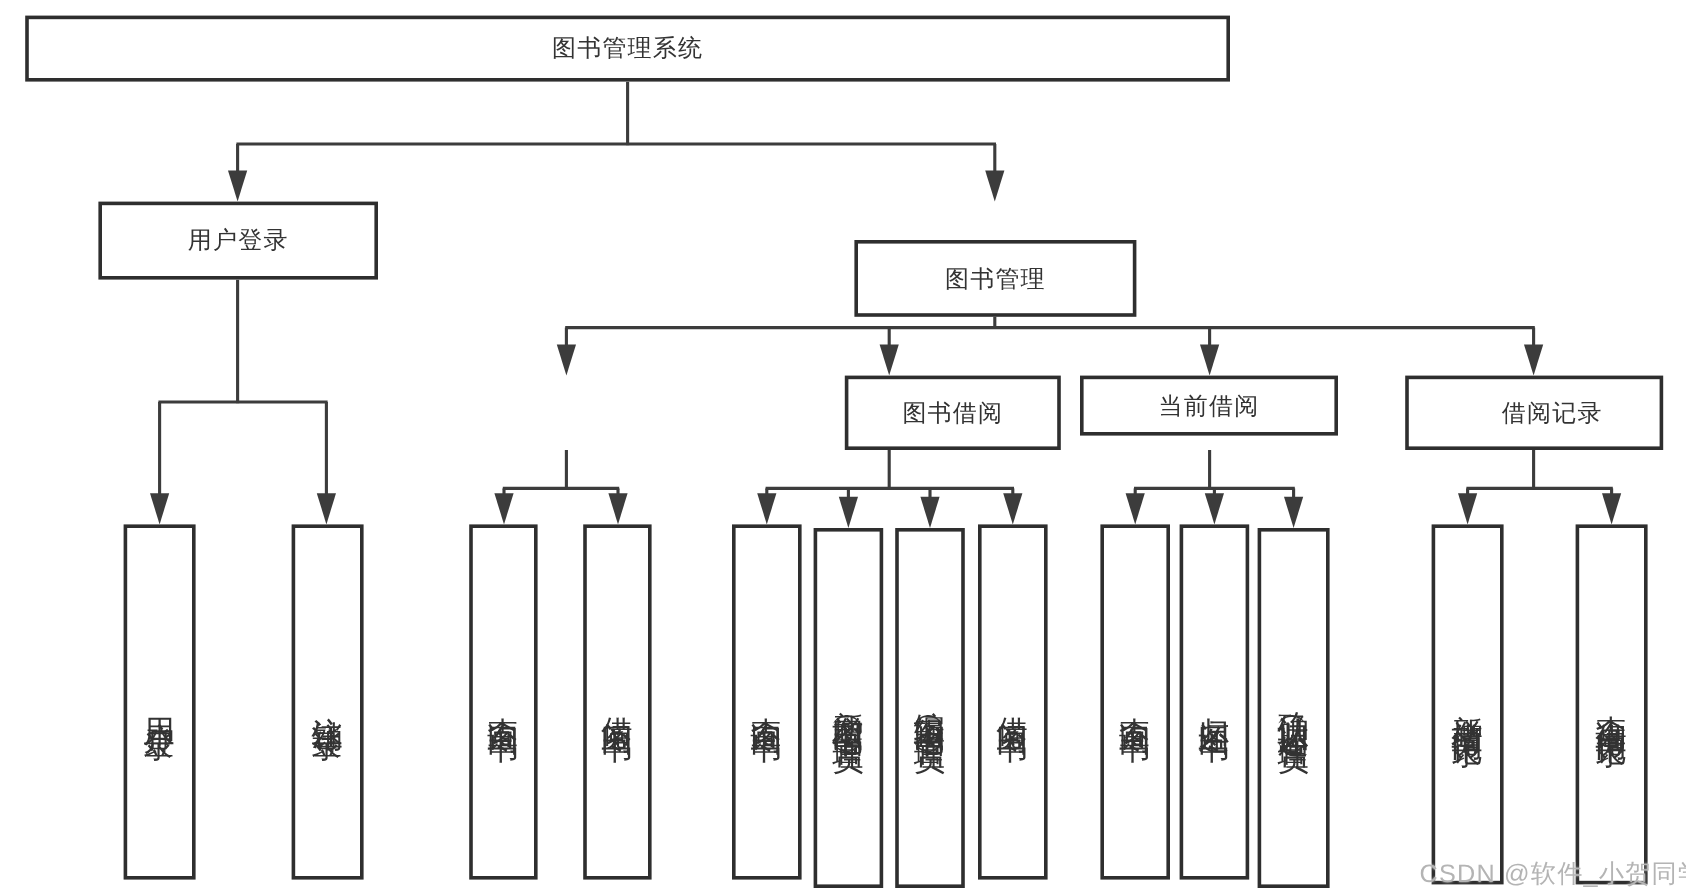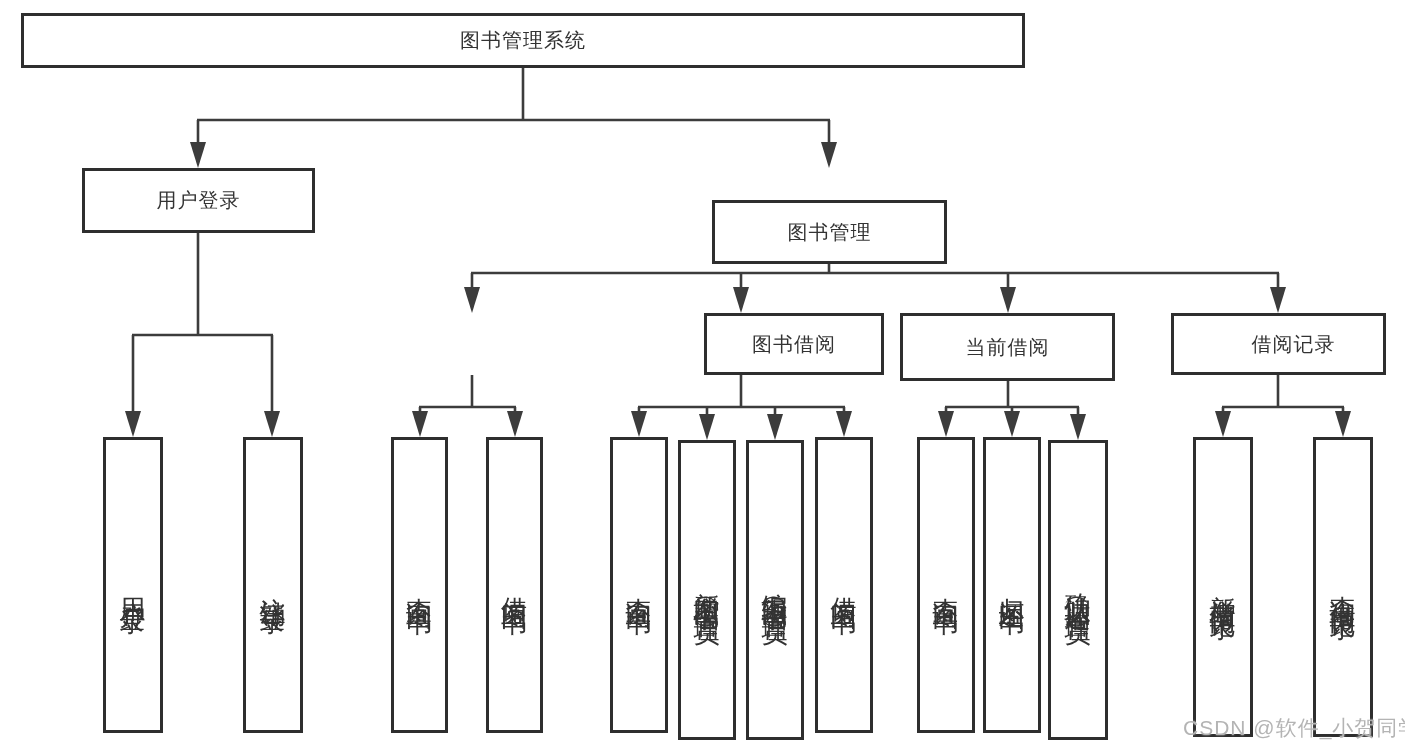--- a/index.html
+++ b/index.html
@@ -122,21 +122,21 @@
     <line class="cline" x1="1343" y1="407" x2="1343" y2="416"></line>
     <polygon class="arrow" points="1335,411 1351,411 1343,437"></polygon>
   </svg>
 
   <div class="hbox" style="left:21px;top:13px;width:1004px;height:55px;">图书管理系统</div>
 
   <div class="hbox" style="left:82px;top:168px;width:233px;height:65px;">用户登录</div>
   <div class="hbox" style="left:712px;top:168px;width:235px;height:64px;margin-top:32px;">图书管理</div>
 
   <div class="hbox" style="left:656px;top:313px;width:180px;height:62px;margin-left:48px;">图书借阅</div>
-  <div class="hbox" style="left:900px;top:313px;width:215px;height:68px;font-family:Liberation Serif, serif;">当前借阅</div>
+  <div class="hbox" style="left:900px;top:313px;width:215px;height:50px;font-family:Liberation Serif, serif;">当前借阅</div>
   <div class="hbox" style="left:1171px;top:313px;width:215px;height:62px;padding-left:30px;">借阅记录</div>
 
   <div class="leaf" style="left:103px;top:437px;width:60px;height:296px;">
     <span class="vtext">用户登录</span>
   </div>
   <div class="leaf" style="left:243px;top:437px;width:60px;height:296px;">
     <span class="vtext">注销登录</span>
   </div>
 
   <div class="leaf" style="left:391px;top:437px;width:57px;height:296px;">

